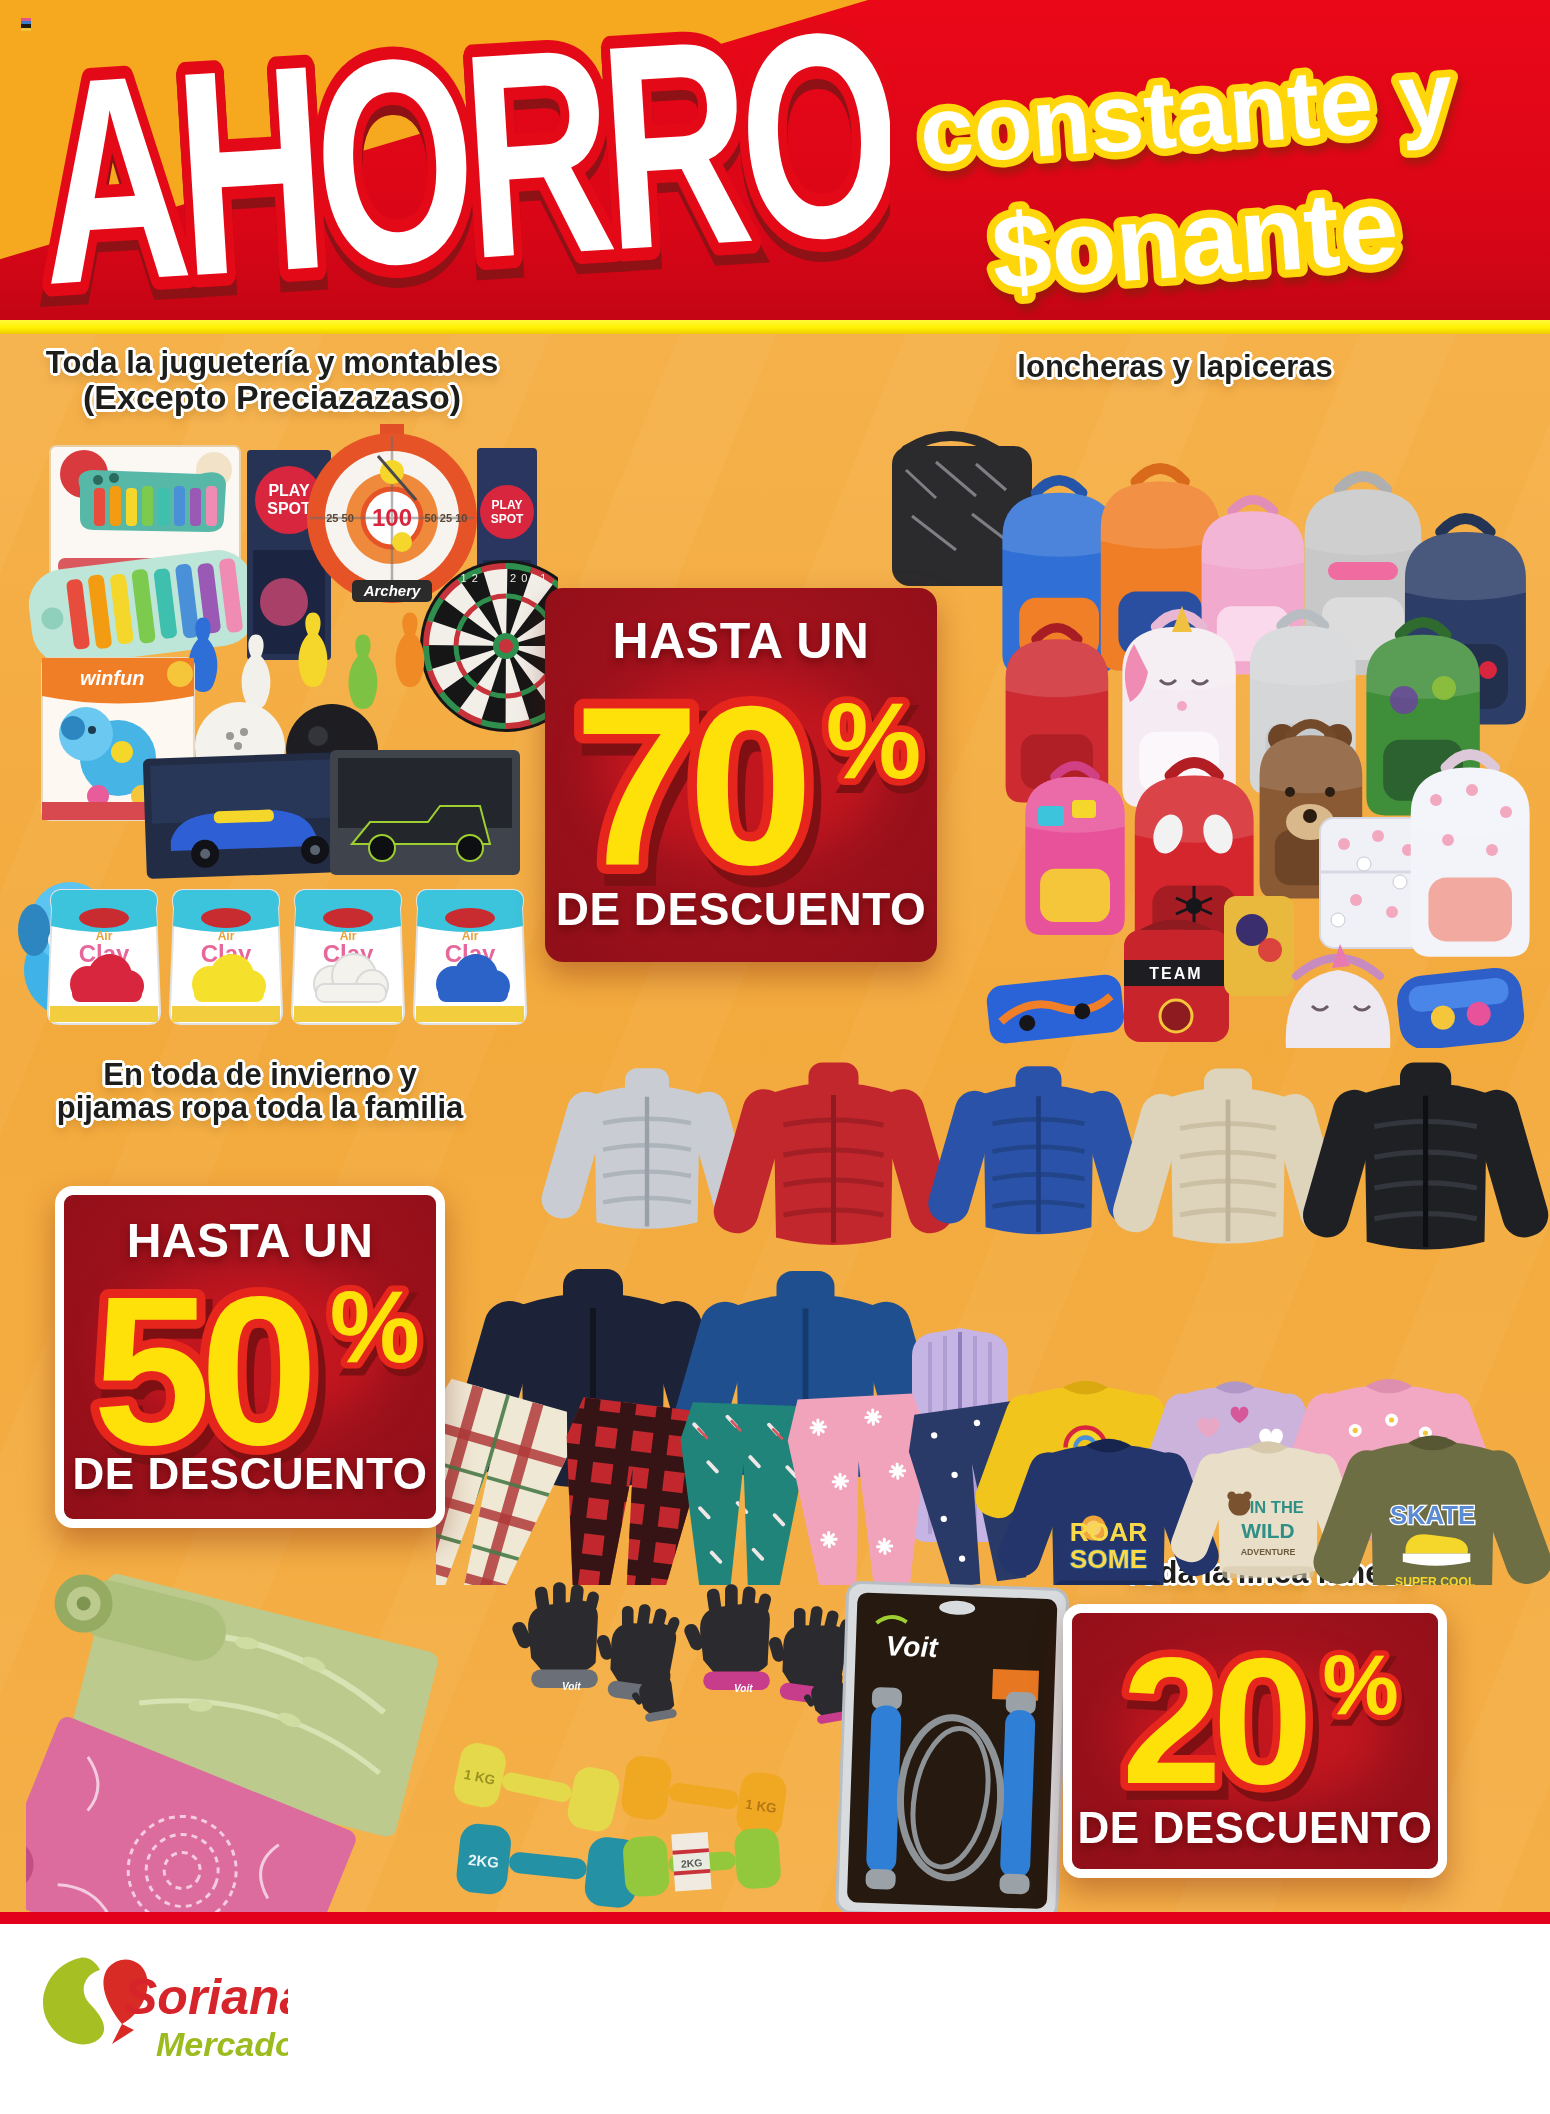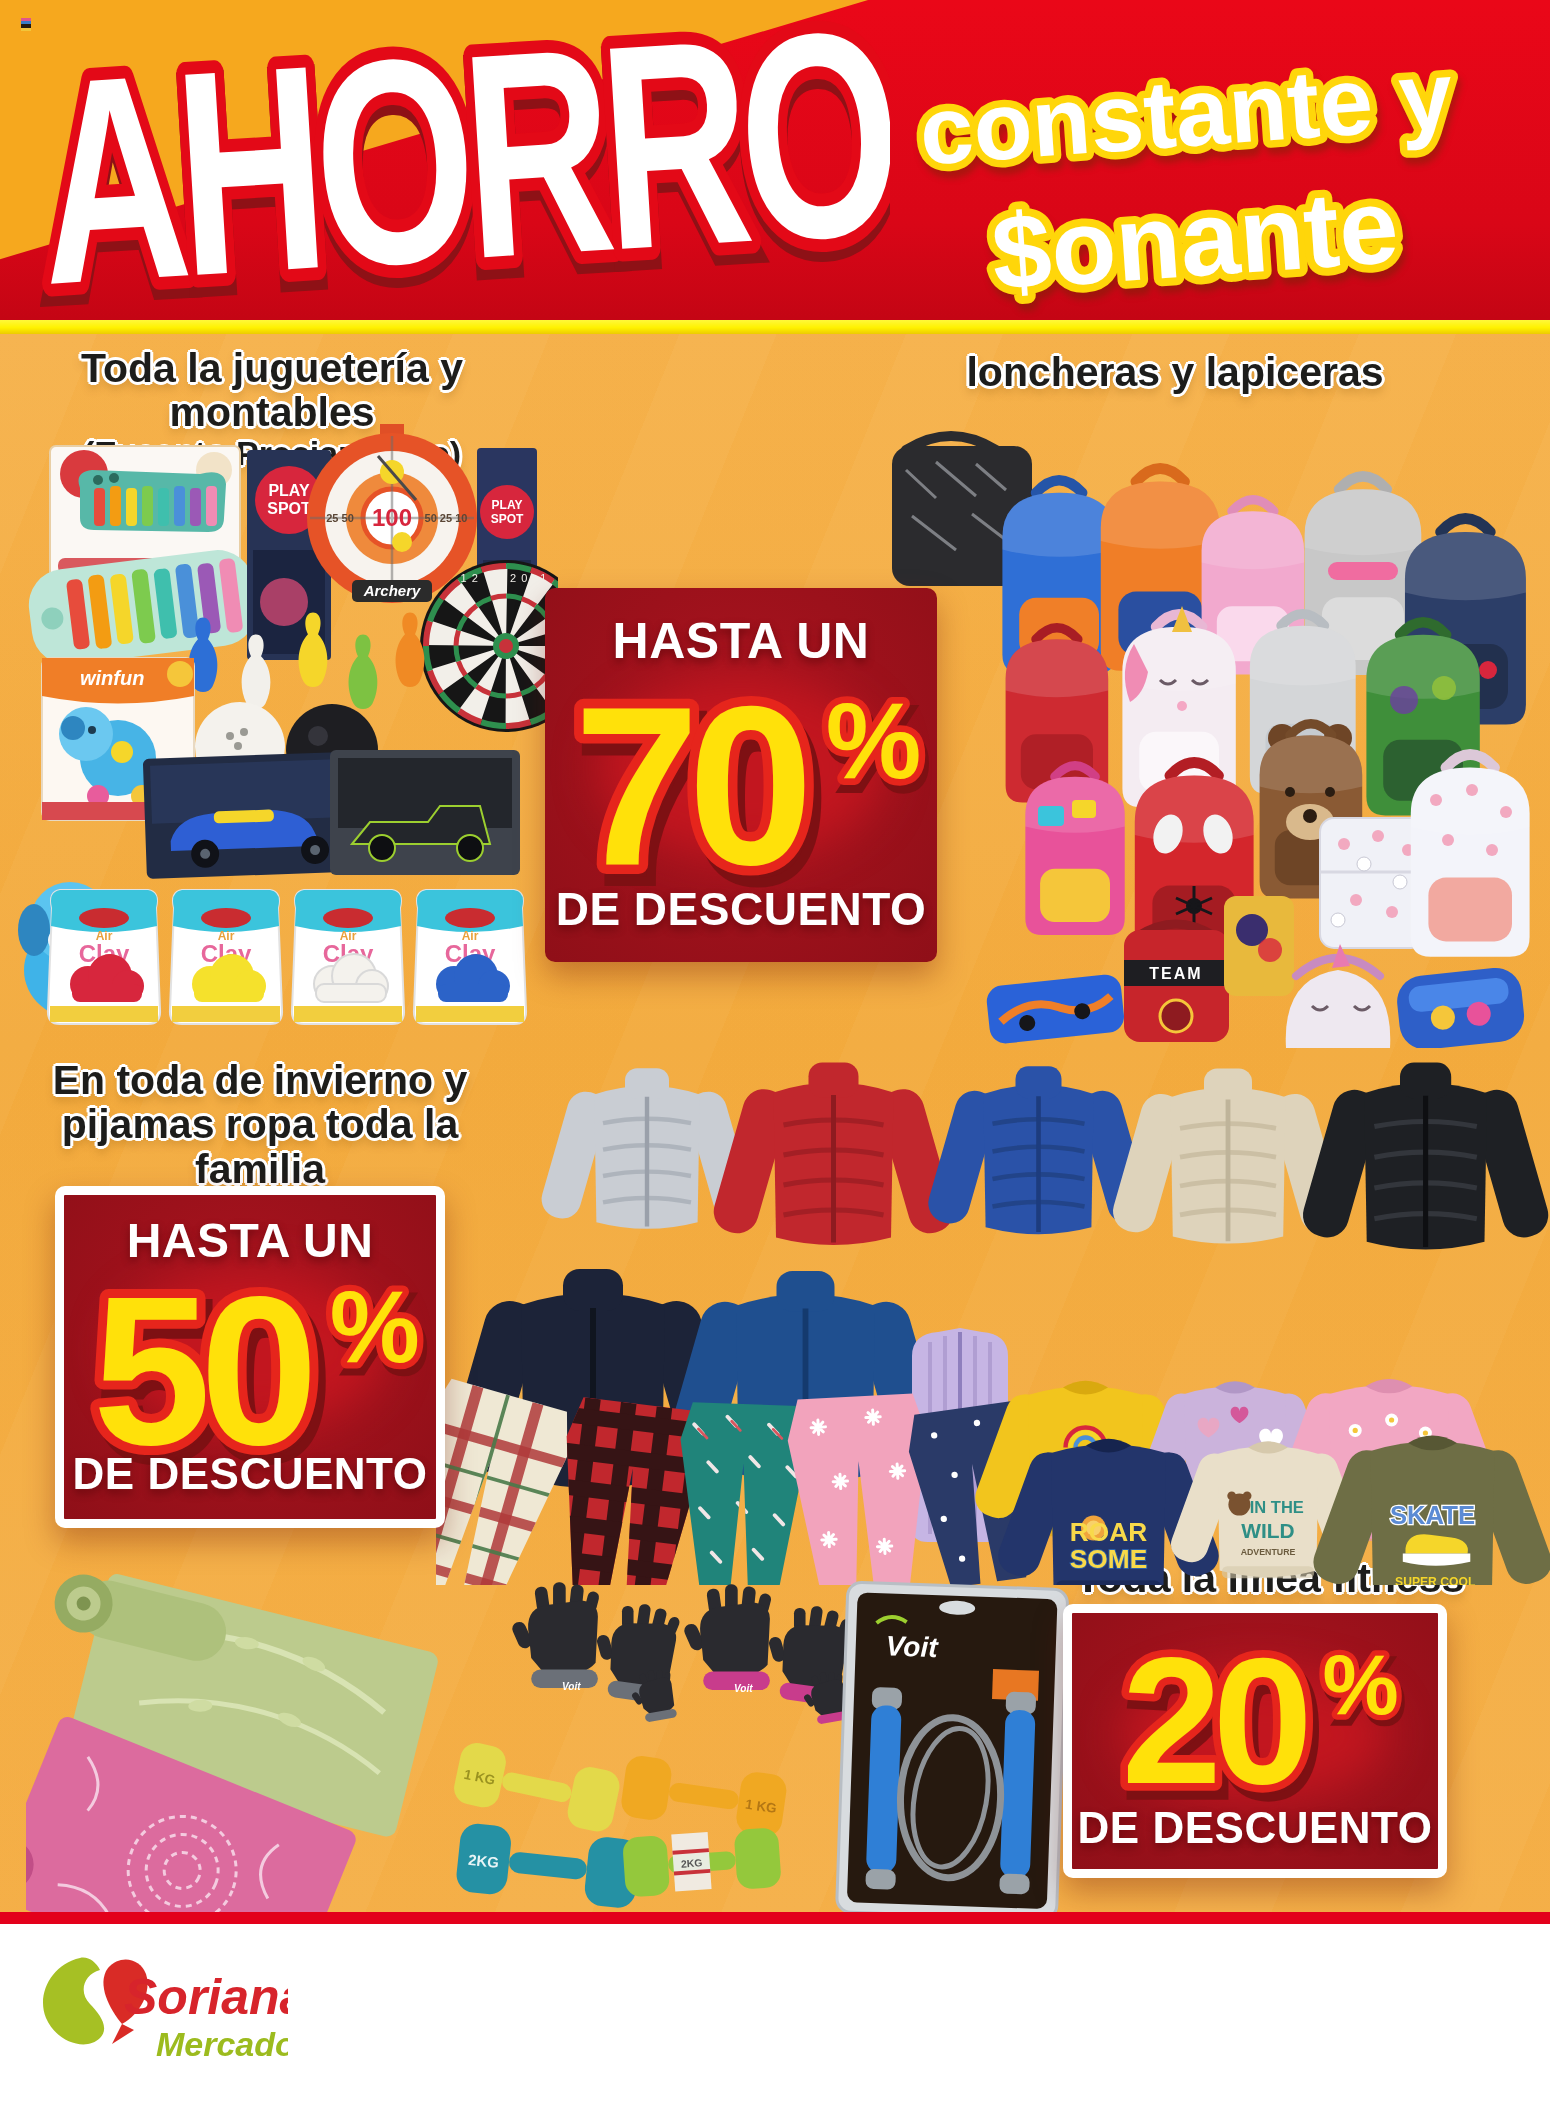--- a/index.html
+++ b/index.html
@@ -19,25 +19,25 @@
 
   
   #bodybg{left:0;top:334px;width:1550px;height:1578px;
      background:linear-gradient(180deg,#F6B24C 0%,#F3AB3E 45%,#F5B049 100%);}
   #rays{left:0;top:334px;width:1550px;height:1578px;opacity:.5;pointer-events:none;
      background:repeating-linear-gradient(112deg,rgba(255,255,255,.05) 0 90px,rgba(233,150,40,.08) 90px 210px);}
 
   .sec-title{color:#1D1D1B;font-weight:700;text-align:center;line-height:1.08;
      text-shadow:-3px 0 0 #FFF,3px 0 0 #FFF,0 -3px 0 #FFF,0 3px 0 #FFF,
        -2px -2px 0 #FFF,2px 2px 0 #FFF,-2px 2px 0 #FFF,2px -2px 0 #FFF,0 6px 10px rgba(120,70,0,.35);}
-  .t40{font-size:41px;} .t34{font-size:34px;}
+  .t40{font-size:31px;} .t34{font-size:34px;}
 
   
   .badge{background:radial-gradient(ellipse at 50% 42%,#AD1420 0%,#9C111B 55%,#8F0F18 100%);
-     border-radius:10px;box-shadow:0 14px 30px rgba(110,20,8,.35);}
+     border-radius:18px;box-shadow:0 14px 30px rgba(110,20,8,.35);}
   .badge.bordered{border:9px solid #fff;}
   .badge .glow{position:absolute;left:14%;right:14%;top:24%;bottom:28%;
      background:#C2161F;border-radius:50%;filter:blur(22px);}
   .badge .lbl{position:absolute;left:0;right:0;text-align:center;color:#fff;font-weight:900;
      text-shadow:0 4px 8px rgba(60,0,0,.45);letter-spacing:.5px;}
   .numsvg{position:absolute;}
 
   
   #f-stripe{left:0;top:1912px;width:1550px;height:12px;background:#E3001B;}
   #footer{left:0;top:1924px;width:1550px;height:190px;background:#fff;}

